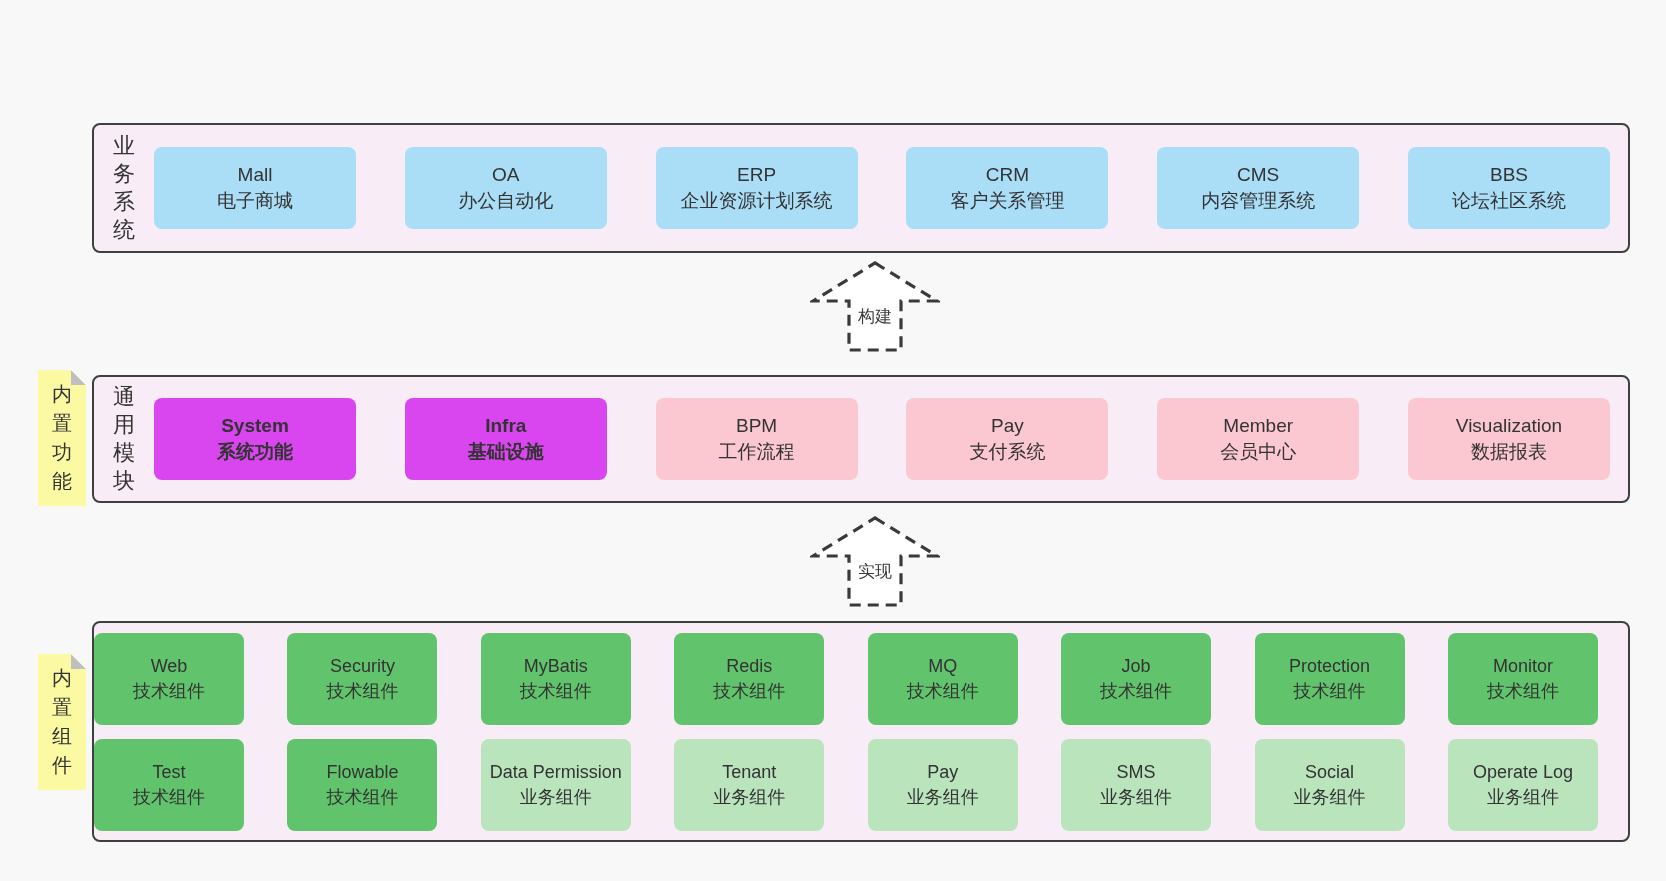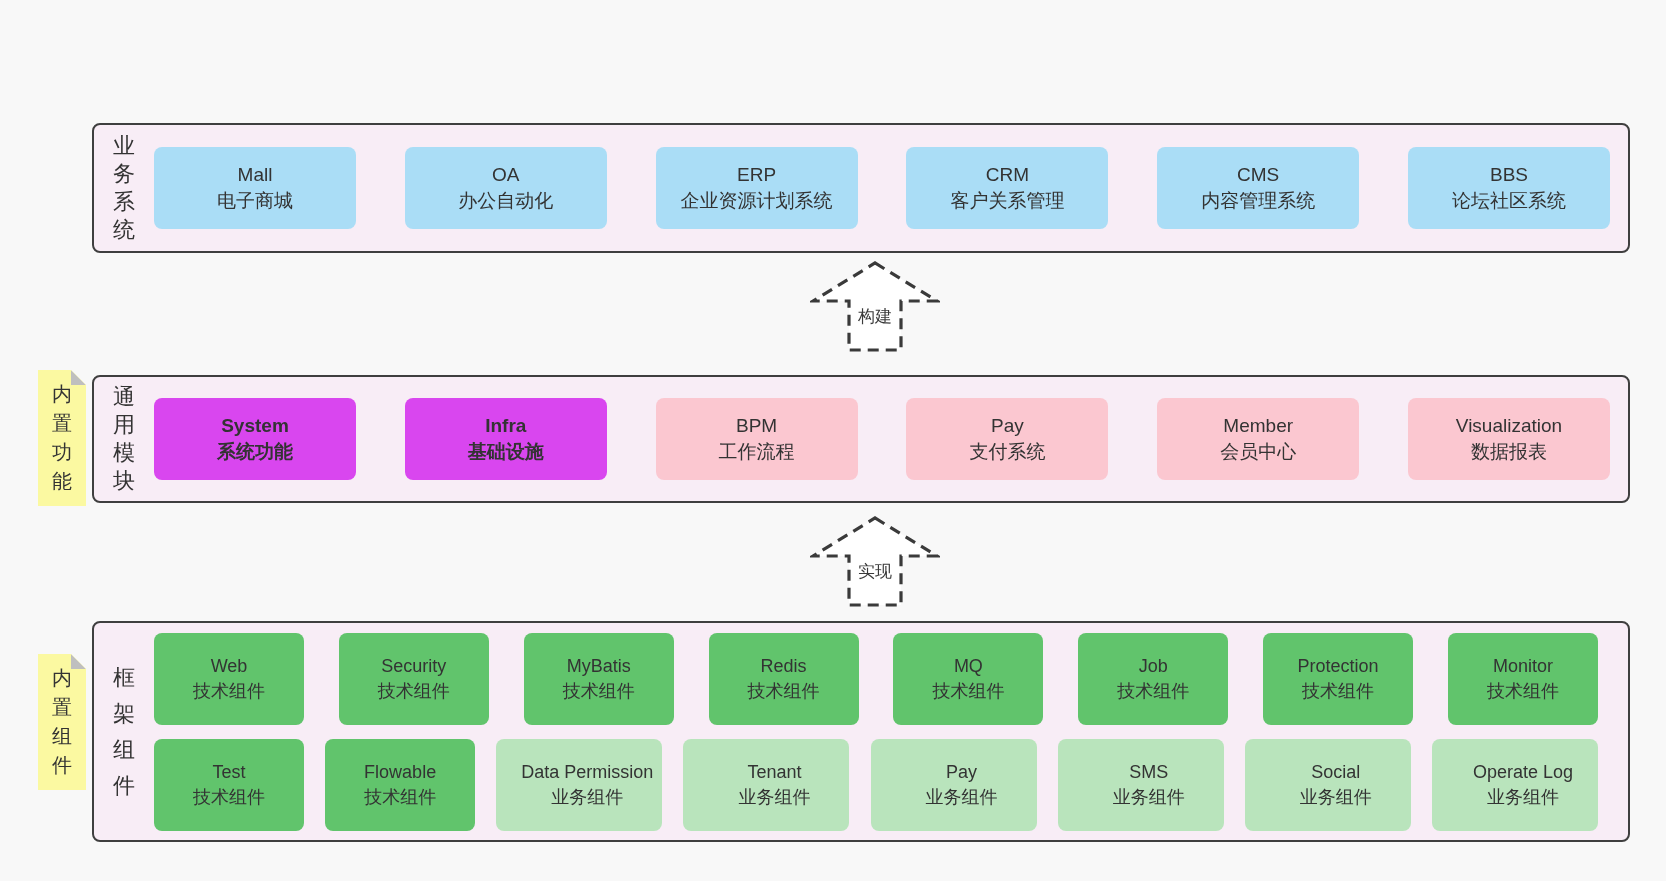--- a/index.html
+++ b/index.html
@@ -35,21 +35,21 @@
   .box{
     border-radius:8px;display:flex;flex-direction:column;align-items:center;
     justify-content:center;text-align:center;font-size:19px;line-height:26px;
   }
   .box-wide{width:202px;height:82px;}
   .box-sm{width:150px;height:92px;}
   .blue{background:#aaddf6;}
   .red{background:#d946ef;font-weight:bold;}
   .pink{background:#fbc7d0;}
   .gdark{background:#61c46c;}
-  .glight{background:#b9e4bc;padding-left:16px;}
+  .glight{background:#b9e4bc;}
   .box-sm{font-size:18px;line-height:25px;}
   
   .sticky{
     position:absolute;left:38px;width:48px;height:136px;background:#fbf9a1;
     clip-path:polygon(0 0, calc(100% - 15px) 0, 100% 15px, 100% 100%, 0 100%);
   }
   .sticky-modules{top:370px;}
   .sticky-components{top:654px;}
   .sticky .fold{
     position:absolute;top:0;right:0;width:15px;height:15px;background:#bfbfbf;
@@ -161,23 +161,20 @@
   </div>
 
   <div class="sticky sticky-components">
     <div class="fold"></div>
     <div class="stext">
       <div class="stext-inner">内置组件</div>
     </div>
   </div>
 
   <section class="band band-components">
-    <div class="vlabel">
-      <div class="vlabel-inner">框架组件</div>
-    </div>
     <div class="rows">
       <div class="row">
         <div class="box box-sm gdark">
           <div>Web</div>
           <div>技术组件</div>
         </div>
         <div class="box box-sm gdark">
           <div>Security</div>
           <div>技术组件</div>
         </div>

